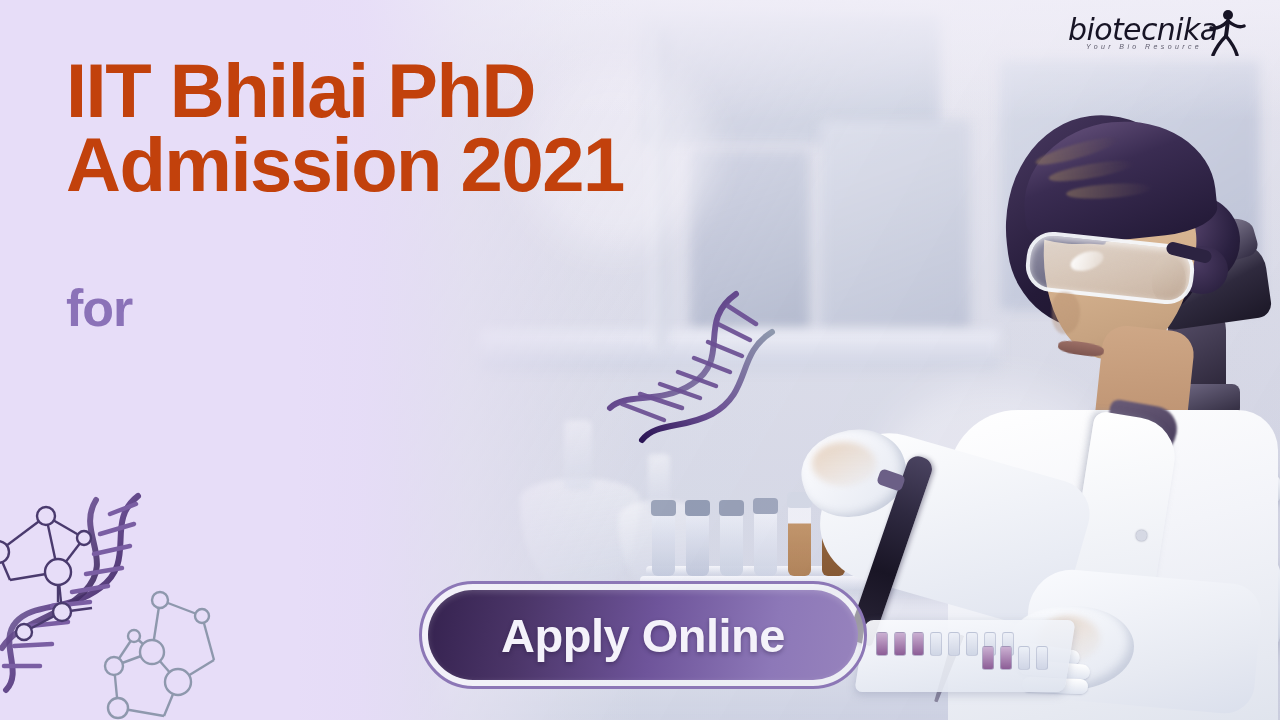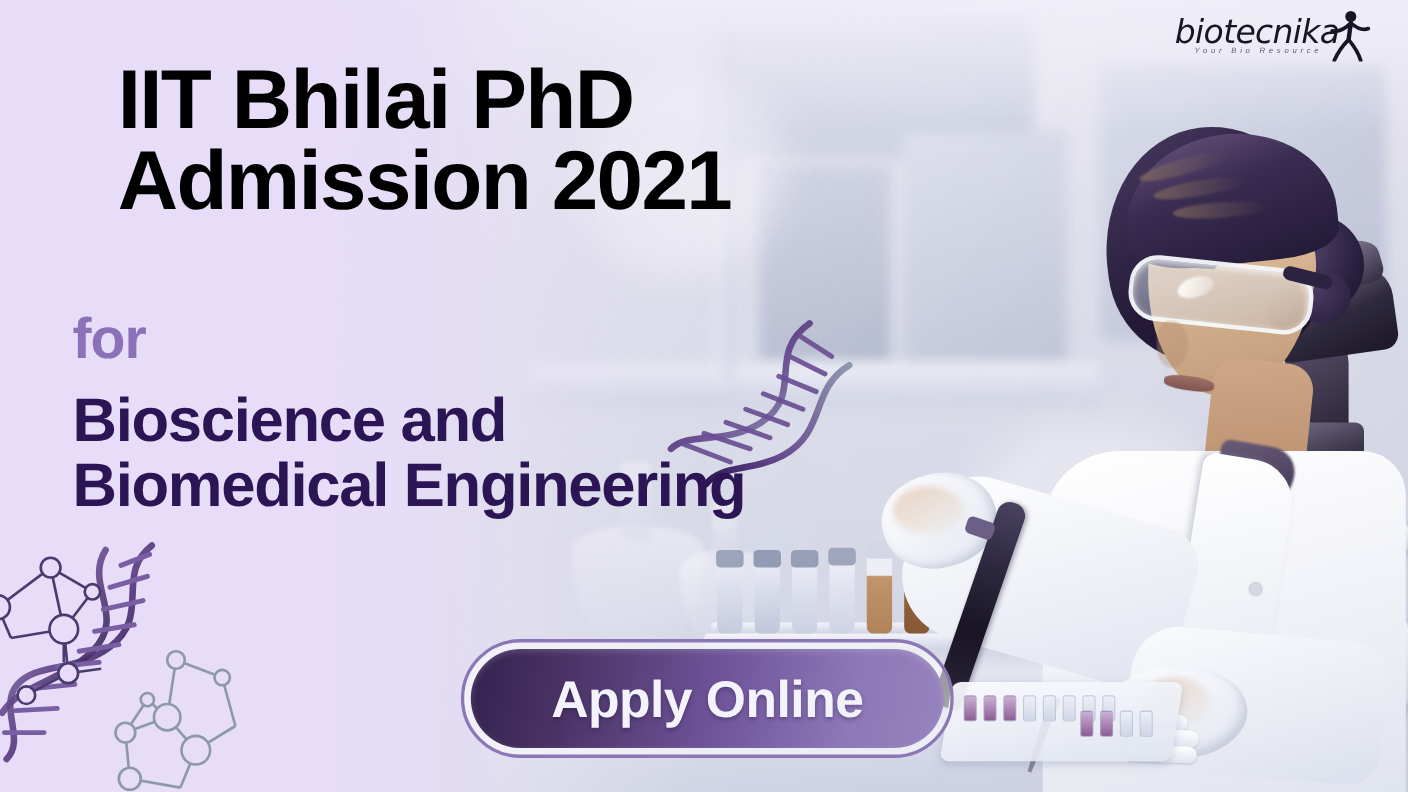--- a/index.html
+++ b/index.html
@@ -285,26 +285,25 @@
 
   
   .dna-center { position:absolute; left:586px; top:288px; width:190px; height:160px; }
 
   
   .deco-left { position:absolute; left:-12px; top:476px; width:250px; height:250px; }
 
   
   .headline {
     position:absolute; left:66px; top:54px; width:880px;
-    color:#000000;
+    color:#c2410c;
     font-weight:bold;
     font-size:76px;
     line-height:0.97;
     letter-spacing:-1.5px;
-    margin-left:41px;
   }
   .headline .l2 { display:block; }
   .for-word {
     position:absolute; left:66px; top:282px;
     color:#8b72b8; font-weight:bold; font-size:52px; line-height:1;
     letter-spacing:-1px;
   }
   .subhead {
     position:absolute; left:66px; top:352px; width:830px;
     color:#2b1555; font-weight:bold; font-size:56px; line-height:1.06;
@@ -564,24 +563,20 @@
     </g>
   </svg>
 
   <h1 class="headline">
     <span class="l1">IIT Bhilai PhD</span>
     <span class="l2">Admission 2021</span>
   </h1>
 
   <div class="for-word">for</div>
 
-  <h2 class="subhead">
-    <span>Bioscience and</span>
-    <span>Biomedical Engineering</span>
-  </h2>
 
   <div class="cta-wrap">
     <div class="cta-ring"></div>
     <button class="cta-btn">Apply Online</button>
   </div>
 
   <div class="logo">
     <div class="logo-text">biotecnika</div>
     <div class="logo-tag">Your Bio Resource</div>
     <svg class="logo-figure" viewBox="0 0 42 48" fill="none">

